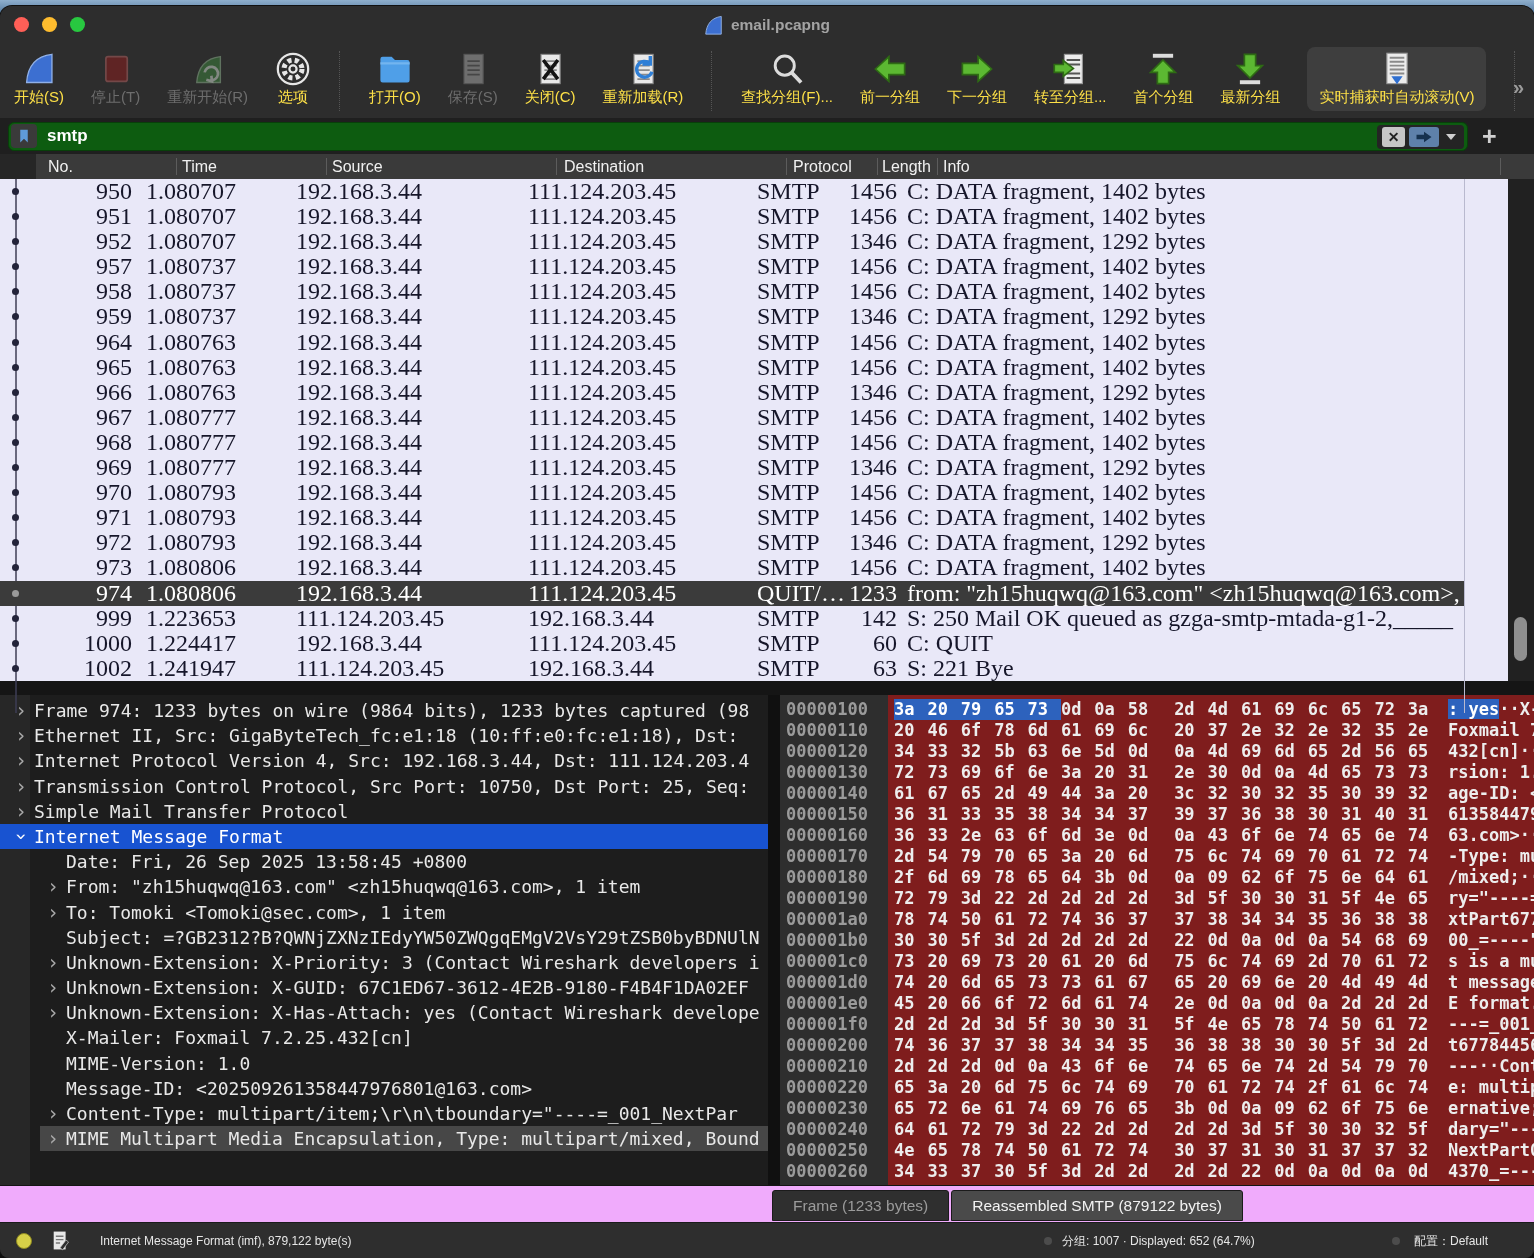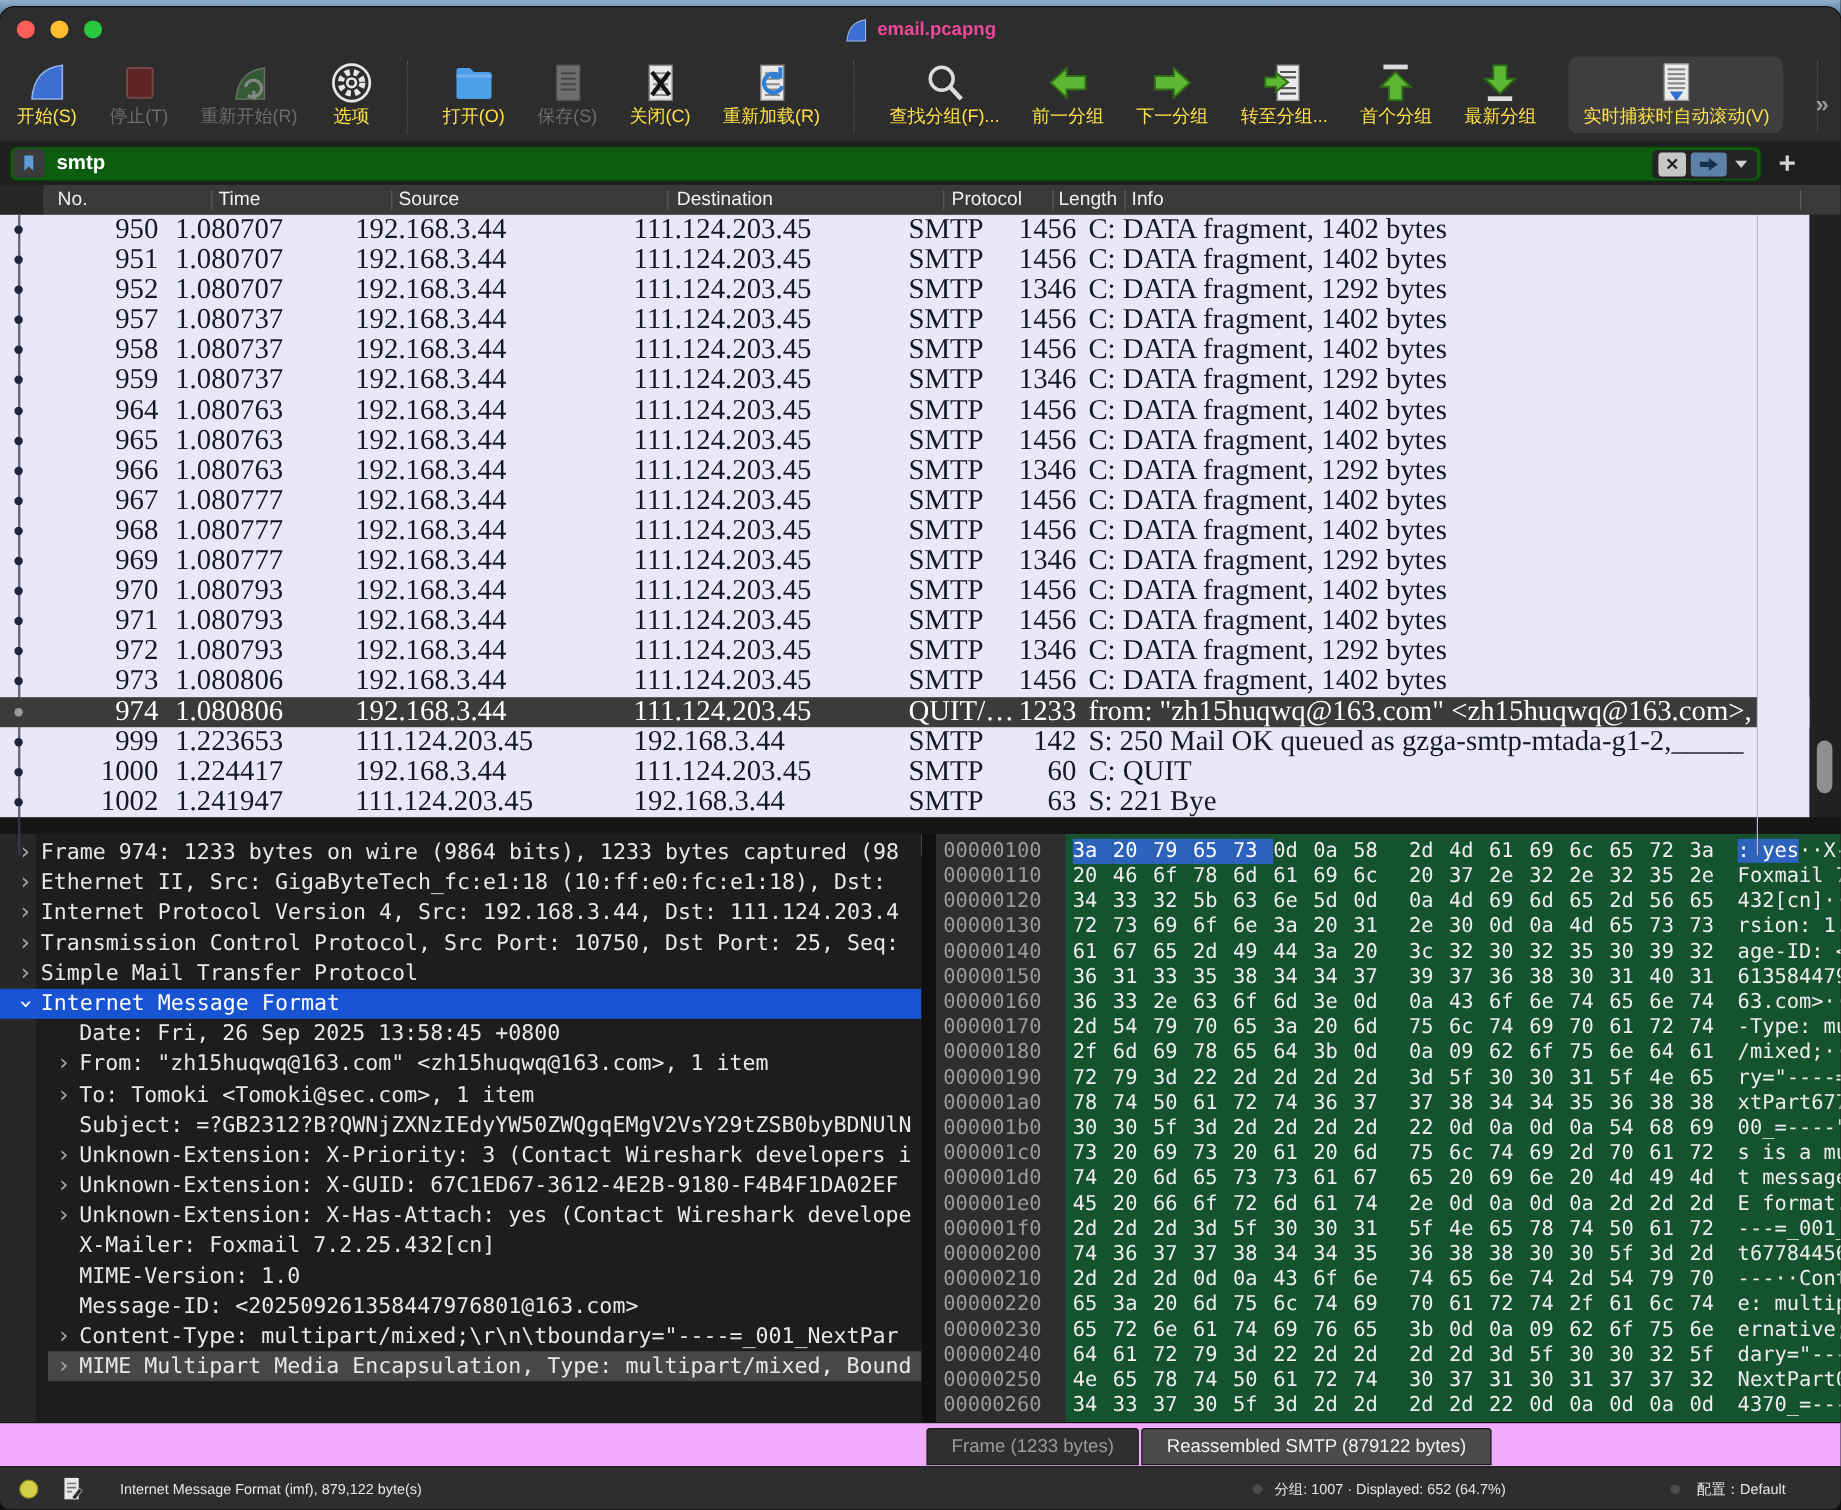--- a/index.html
+++ b/index.html
@@ -4,21 +4,21 @@
 <style>
   html,body{margin:0;padding:0;background:#0d0d0d;}
   body{width:1534px;height:1258px;position:relative;overflow:hidden;font-family:"Liberation Sans",sans-serif;}
   .backdrop{position:absolute;top:0;left:0;right:0;height:14px;background:linear-gradient(#8fafcd,#53799f);}
   .window{position:absolute;top:6px;left:0;width:1534px;height:1252px;background:#262626;border-radius:12px 12px 9px 9px;overflow:hidden;box-shadow:0 0 0 1px #111;}
   
   .titlebar{position:absolute;top:0;left:0;right:0;height:38px;background:#2d2d2d;}
   .lights{position:absolute;left:14px;top:11px;display:flex;gap:13px;z-index:3;}
   .light{width:15px;height:15px;border-radius:50%;}
   .light.red{background:#ff5f57;}.light.yellow{background:#febc2e;}.light.green{background:#28c840;}
-  .title-wrap{position:absolute;left:0;right:0;top:0;height:38px;display:flex;align-items:center;justify-content:center;gap:8px;color:#ec4899;font-size:15.5px;font-weight:bold;text-align:center;}
+  .title-wrap{position:absolute;left:0;right:0;top:0;height:38px;display:flex;align-items:center;justify-content:center;gap:8px;color:#a3a3a3;font-size:15.5px;font-weight:bold;text-align:center;}
   .title-fin svg{width:19px;height:21px;display:block;}
   
   .toolbar{position:absolute;top:38px;left:0;right:0;height:74px;background:#2d2d2d;display:flex;align-items:flex-start;padding:7px 0 0 14px;gap:27px;}
   .tbtn{display:flex;flex-direction:column;align-items:center;gap:1px;}
   .ticon{width:36px;height:36px;display:block;}
   .ticon svg{width:36px;height:36px;display:block;}
   .tlabel{font-size:15px;color:#fde047;white-space:nowrap;}
   .tbtn.disabled .tlabel{color:#6d6d6d;}
   .tbtn.disabled .ticon{opacity:.45;}
   .tbtn.toggled{background:#3e3e3e;border-radius:8px;padding:4px 12px;margin-top:-4px;}
@@ -66,21 +66,21 @@
   .dwrap{display:inline-block;height:100%;}
   .ind0 .dwrap{margin-left:8px;}
   .ind1 .dwrap{margin-left:40px;}
   .dexp{display:inline-block;width:26px;color:#a9a9a9;font-size:19px;text-align:center;}
   .dexp.expanded{transform:rotate(90deg);}
   .drow.sel{background:#1853d1;color:#fff;}
   .drow.sel .dexp{color:#fff;}
   .drow.hilite .dwrap{background:#474747;padding-right:8px;}
   .vdiv{position:absolute;left:768px;top:0;width:12px;height:100%;background:#101010;}
   
-  .hexpane{position:absolute;left:780px;top:0;right:0;height:100%;background:#14532d;overflow:hidden;font-family:"DejaVu Sans Mono",monospace;font-size:17px;color:#ededed;padding-top:4px;box-sizing:border-box;}
+  .hexpane{position:absolute;left:780px;top:0;right:0;height:100%;background:#7f1d1d;overflow:hidden;font-family:"DejaVu Sans Mono",monospace;font-size:17px;color:#ededed;padding-top:4px;box-sizing:border-box;font-weight:bold;}
   .hexpane::before{content:"";position:absolute;left:0;top:0;bottom:0;width:108px;background:#2e2e2e;}
   .hrow{position:relative;height:21px;line-height:21px;white-space:nowrap;}
   .hoff{position:absolute;left:6px;color:#9b9b9b;}
   .hbytes{position:absolute;left:114px;}
   .hxb{display:inline-block;width:33.4px;}
   .hxb.g2{margin-left:13px;}
   .hxb.hl{background:#2d62bd;color:#fff;}
   .hascii{position:absolute;left:668px;}
   .hascii .hl{background:#2d62bd;color:#fff;}
   
@@ -506,21 +506,21 @@
         <div class="drow ind1"><span class="dwrap"><span class="dexp"></span><span>Date: Fri, 26 Sep 2025 13:58:45 +0800</span></span></div>
         <div class="drow ind1"><span class="dwrap"><span class="dexp">›</span><span>From: "zh15huqwq@163.com" &lt;zh15huqwq@163.com&gt;, 1 item</span></span></div>
         <div class="drow ind1"><span class="dwrap"><span class="dexp">›</span><span>To: Tomoki &lt;Tomoki@sec.com&gt;, 1 item</span></span></div>
         <div class="drow ind1"><span class="dwrap"><span class="dexp"></span><span>Subject: =?GB2312?B?QWNjZXNzIEdyYW50ZWQgqEMgV2VsY29tZSB0byBDNUlN</span></span></div>
         <div class="drow ind1"><span class="dwrap"><span class="dexp">›</span><span>Unknown-Extension: X-Priority: 3 (Contact Wireshark developers i</span></span></div>
         <div class="drow ind1"><span class="dwrap"><span class="dexp">›</span><span>Unknown-Extension: X-GUID: 67C1ED67-3612-4E2B-9180-F4B4F1DA02EF</span></span></div>
         <div class="drow ind1"><span class="dwrap"><span class="dexp">›</span><span>Unknown-Extension: X-Has-Attach: yes (Contact Wireshark develope</span></span></div>
         <div class="drow ind1"><span class="dwrap"><span class="dexp"></span><span>X-Mailer: Foxmail 7.2.25.432[cn]</span></span></div>
         <div class="drow ind1"><span class="dwrap"><span class="dexp"></span><span>MIME-Version: 1.0</span></span></div>
         <div class="drow ind1"><span class="dwrap"><span class="dexp"></span><span>Message-ID: &lt;202509261358447976801@163.com&gt;</span></span></div>
-        <div class="drow ind1"><span class="dwrap"><span class="dexp">›</span><span>Content-Type: multipart/mixed;\r\n\tboundary="----=_001_NextPar</span></span></div>
+        <div class="drow ind1"><span class="dwrap"><span class="dexp">›</span><span>Content-Type: multipart/item;\r\n\tboundary="----=_001_NextPar</span></span></div>
         <div class="drow ind1 hilite"><span class="dwrap"><span class="dexp">›</span><span>MIME Multipart Media Encapsulation, Type: multipart/mixed, Bound</span></span></div>
       </div>
     <div class="vdiv"></div>
     <div class="hexpane" id="hexpane">
         <div class="hrow">
           <span class="hoff">00000100</span>
           <span class="hbytes"><span class="hxb hl">3a</span><span class="hxb hl">20</span><span class="hxb hl">79</span><span class="hxb hl">65</span><span class="hxb hl">73</span><span class="hxb">0d</span><span class="hxb">0a</span><span class="hxb">58</span><span class="hxb g2">2d</span><span class="hxb">4d</span><span class="hxb">61</span><span class="hxb">69</span><span class="hxb">6c</span><span class="hxb">65</span><span class="hxb">72</span><span class="hxb">3a</span></span>
           <span class="hascii"><span class="hl">: yes</span><span>··X-Mailer:</span></span>
         </div>
         <div class="hrow">

